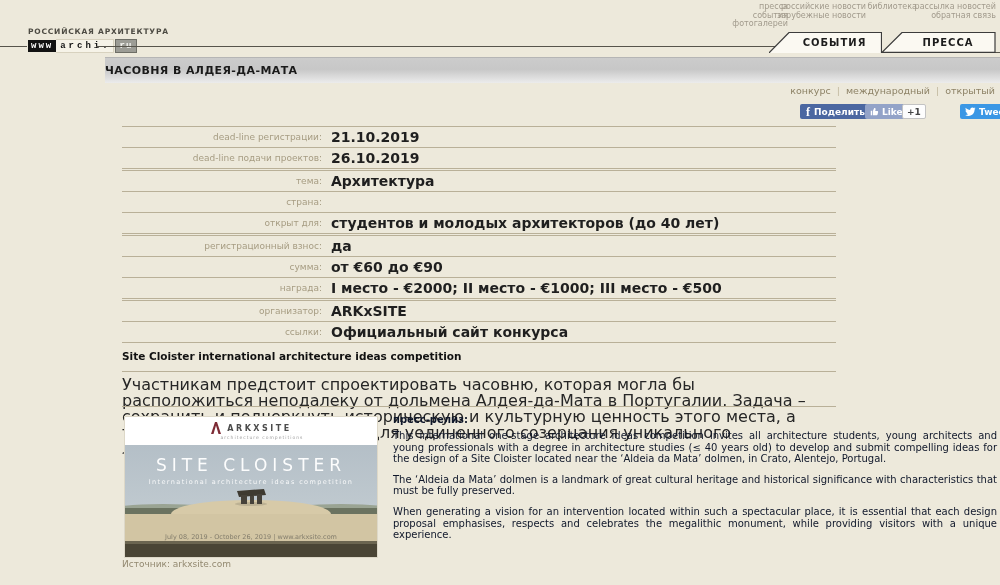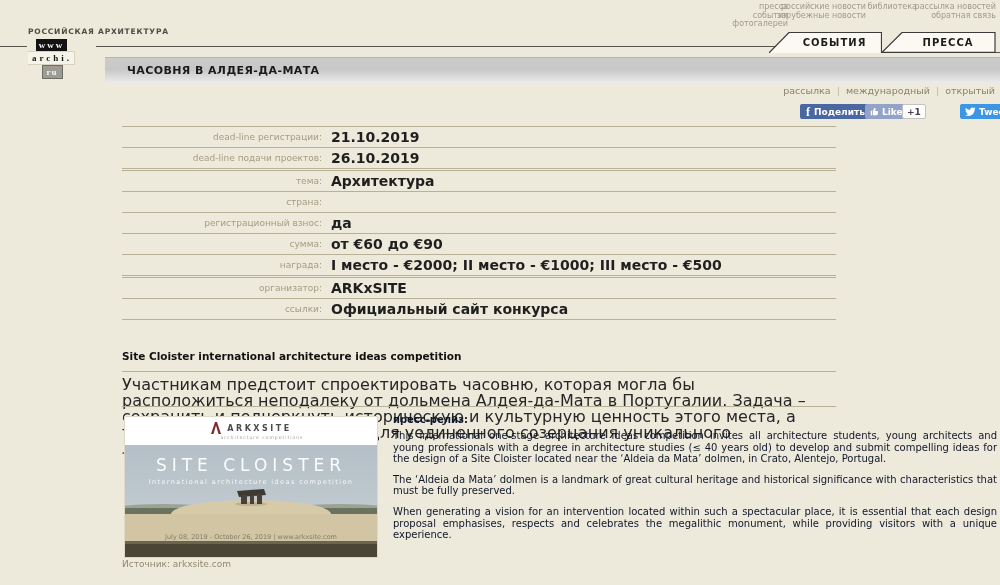--- a/index.html
+++ b/index.html
@@ -18,42 +18,42 @@
   .menu-col.r{text-align:right;}
   #menu-col1{right:212px;}
   #menu-col2{right:134px;}
   #menu-col3{right:83px;}
   #menu-col4{right:4px;}
 
   
   .logo-tagline{position:absolute;left:28px;top:27px;font-size:7.5px;font-weight:bold;
     letter-spacing:.8px;color:#4d4b43;}
   .logo-row{position:absolute;left:28px;top:39px;display:flex;align-items:center;
-    font-family:Liberation Serif, serif;font-weight:bold;font-size:9px;cursor:pointer;flex-direction:column;}
+    font-family:Liberation Mono, monospace;font-weight:bold;font-size:9px;cursor:pointer;}
   .logo-www{background:#121212;color:#fff;padding:1px 3px;letter-spacing:2px;}
   .logo-archi{background:#f6f3e8;color:#161616;padding:1px 2px 1px 4px;letter-spacing:3px;border:1px solid #d8d2bf;border-left:none;}
   .logo-ru{background:#9c9c95;color:#f4f4f0;padding:1px 4px;letter-spacing:1px;border:1px solid #6e6e66;margin-left:1px;}
   .hrule{position:absolute;height:0;border-top:1px solid #57544b;}
   #rule-left{top:46px;left:0;width:27px;}
   #rule-mid{top:46px;left:96px;width:680px;}
   #rule-right{top:52px;left:995px;width:5px;}
 
   
   .tab{position:absolute;top:32px;height:21px;cursor:pointer;}
   .tab svg{position:absolute;left:0;top:0;}
   .tab .tab-label{position:relative;display:block;padding-left:18px;text-align:center;
     font-size:10px;font-weight:bold;letter-spacing:1px;color:#1c1c1c;line-height:21px;}
   #tab-events{left:769px;width:113px;}
   #tab-press{left:882px;width:114px;}
 
   
   .title-bar{position:absolute;left:105px;top:57px;width:895px;height:25px;
     background:linear-gradient(180deg,#cccccc 0%,#c7c7c7 45%,#ececec 100%);
     border-top:1px solid #b5b5b5;}
-  .title-bar span{display:block;padding-left:22px;line-height:25px;font-size:11px;
+  .title-bar span{display:block;padding-left:0;line-height:25px;font-size:11px;
     font-weight:bold;letter-spacing:.4px;color:#1a1a1a;}
 
   
   .tags{position:absolute;top:85px;right:5px;font-size:9.5px;color:#8d8266;}
   .tags span{cursor:pointer;}
   .tags .sep{color:#c1b89e;margin:0 6px;cursor:default;}
 
   
   .social{position:absolute;top:104px;left:800px;width:196px;height:16px;font-size:9px;}
   .sbtn{position:absolute;top:0;height:15px;display:inline-flex;align-items:center;
@@ -154,21 +154,21 @@
       <path d="M0,20.4 L20,0.5 H113 V20.4 H0" fill="none" stroke="#3c3c3c" stroke-width="1.2"></path>
     </svg>
     <span class="tab-label">ПРЕССА</span>
   </div>
 
   <div class="title-bar">
     <span>ЧАСОВНЯ В АЛДЕЯ-ДА-МАТА</span>
   </div>
 
   <div class="tags">
-    <span>рассылка</span><span class="sep">|</span><span>международный</span><span class="sep">|</span><span>открытый</span>
+    <span>конкурс</span><span class="sep">|</span><span>международный</span><span class="sep">|</span><span>открытый</span>
   </div>
 
   <div class="social">
     <span class="sbtn" id="btn-fb">
       <span class="fb-f">f</span>
       <span>Поделиться</span>
       <span class="fb-count">2</span>
     </span>
     <span class="sbtn" id="btn-like">
       <svg width="9" height="9" viewBox="0 0 12 12">
@@ -195,20 +195,24 @@
     <div class="trow group-end">
       <div class="tlabel">dead-line подачи проектов:</div>
       <div class="tvalue">26.10.2019</div>
     </div>
     <div class="trow">
       <div class="tlabel">тема:</div>
       <div class="tvalue">Архитектура</div>
     </div>
     <div class="trow">
       <div class="tlabel">страна:</div>
+    </div>
+    <div class="trow group-end">
+      <div class="tlabel">открыт для:</div>
+      <div class="tvalue">студентов и молодых архитекторов (до 40 лет)</div>
     </div>
     <div class="trow">
       <div class="tlabel">регистрационный взнос:</div>
       <div class="tvalue">да</div>
     </div>
     <div class="trow">
       <div class="tlabel">сумма:</div>
       <div class="tvalue">от €60 до €90</div>
     </div>
     <div class="trow group-end">

